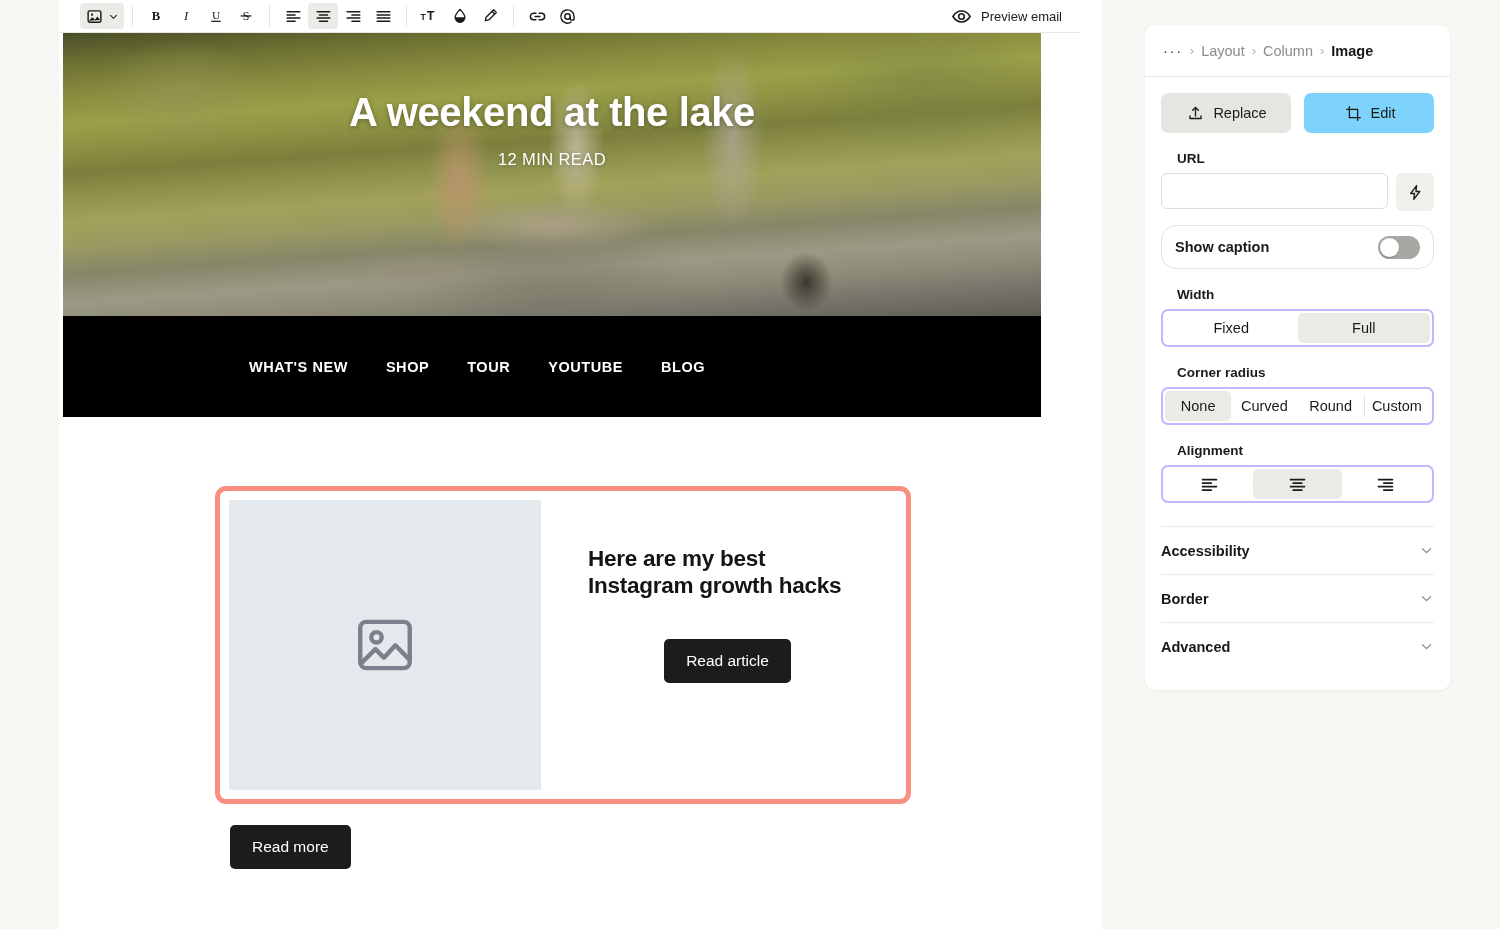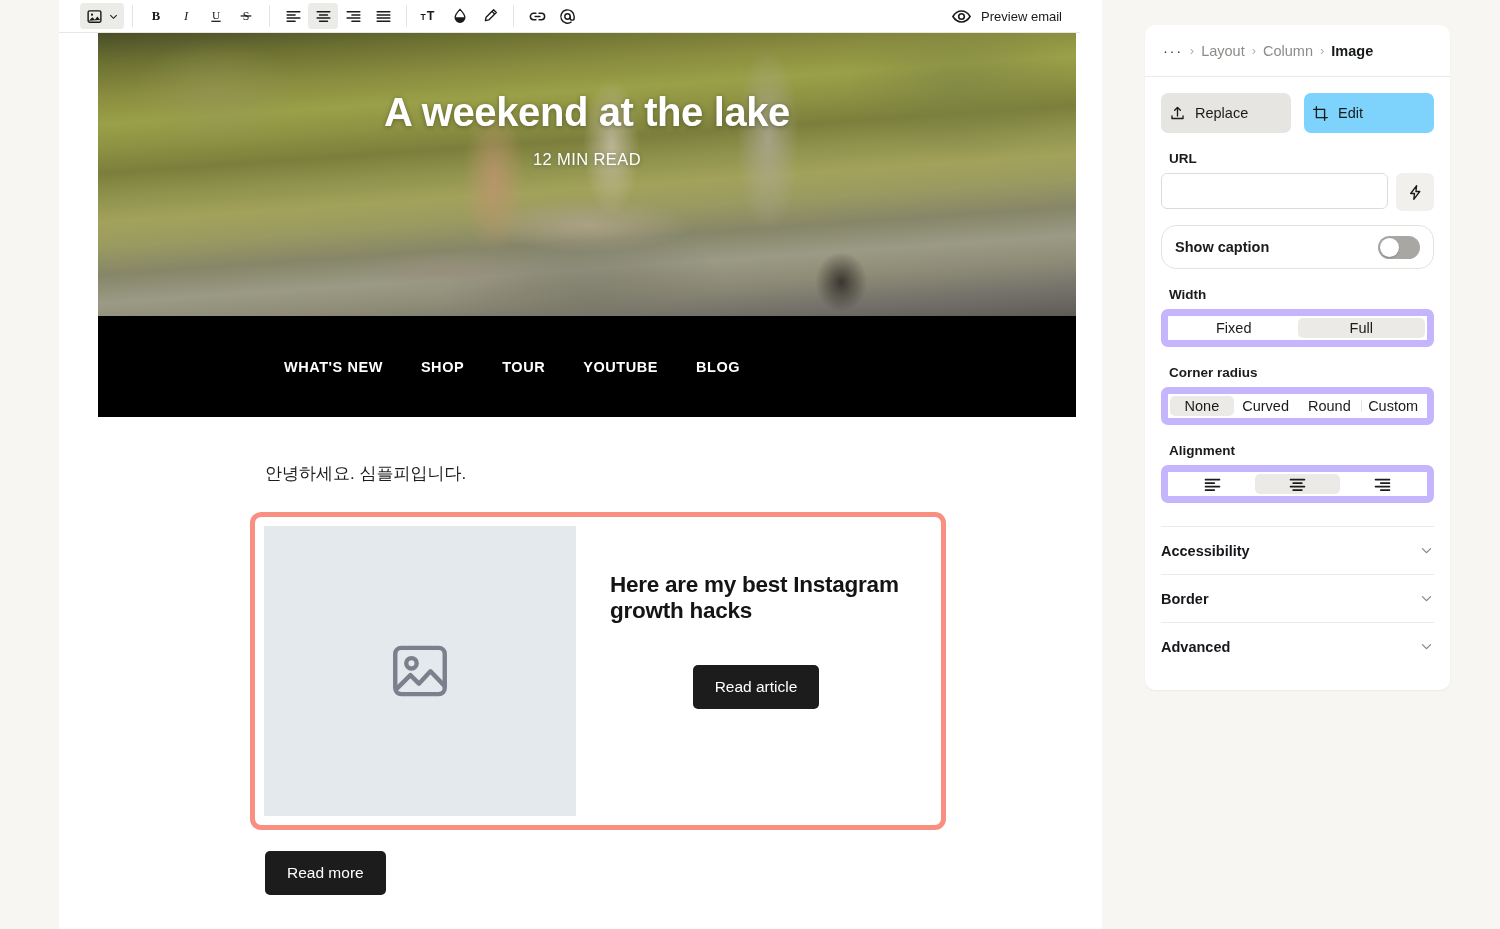--- a/index.html
+++ b/index.html
@@ -56,21 +56,21 @@
   .preview-btn {
     display: flex; align-items: center; gap: 9px;
     font-size: 13px; color: #1a1a1a; cursor: pointer;
     padding: 4px 6px; border-radius: 4px;
     white-space: nowrap;
   }
 
   
   .canvas {
     position: absolute;
-    left: 39px; top: 33px;
+    left: 4px; top: 33px;
     width: 978px;
     height: 896px;
     background: #ffffff;
     overflow: hidden;
   }
 
   
   .hero {
     position: relative;
     width: 978px; height: 283px;
@@ -153,21 +153,21 @@
 
   
   .feature-wrap {
     margin: 25px 0 0 152px;
     width: 696px;
     border: 5px solid #f98f80;
     border-radius: 11px;
     background: #ffffff;
     padding: 9px;
     display: flex;
-    gap: 3px;
+    gap: 16px;
   }
   .feature-img {
     width: 312px; height: 290px;
     background: #e4e9ed;
     flex: 0 0 312px;
     display: flex; align-items: center; justify-content: center;
   }
   .feature-text {
     flex: 1 1 auto;
     padding: 46px 22px 0 31px;
@@ -239,37 +239,37 @@
   .bc-item { color: #8d8b87; cursor: pointer; }
   .bc-item.current { color: #16181a; font-weight: 700; cursor: default; }
 
   .panel-body { padding: 16px 16px 20px 16px; }
 
   .btn-row { display: flex; gap: 13px; }
   .soft-btn {
     flex: 1 1 0;
     height: 40px;
     border-radius: 7px;
-    display: flex; align-items: center; justify-content: flex-start;
+    display: flex; align-items: center; justify-content: center;
     gap: 9px;
     font-size: 14.5px;
     color: #1b1b1b;
     cursor: pointer;
     border: none;
     font-family: "Liberation Sans", sans-serif;
     padding-left: 8px;
   }
   .soft-btn.strong { background: #e6e5e2; }
   .soft-btn.light { background: #7dd3fc; }
 
   .field-label {
     font-size: 13.5px;
     font-weight: 700;
     color: #1b1b1b;
-    margin: 18px 0 7px 8px;
+    margin: 18px 0 7px 16px;
   }
   .url-row { display: flex; gap: 8px; align-items: stretch; }
   .url-input {
     flex: 1 1 auto;
     height: 36px;
     border: 1px solid #dedcd8;
     border-radius: 6px;
     background: #ffffff;
     padding: 0 10px;
     font-size: 14px;
@@ -306,21 +306,21 @@
     position: absolute; top: 2px; left: 2px;
     width: 19px; height: 19px;
     background: #ffffff;
     border-radius: 50%;
     box-shadow: 0 1px 2px rgba(0,0,0,.2);
   }
 
   .seg {
     margin-top: 2px;
     height: 38px;
-    border: 7px solid #c4b5fd;
+    border: 2px solid #c4b5fd;
     border-radius: 7px;
     display: flex;
     padding: 2px;
     overflow: hidden;
   }
   .seg-item {
     flex: 1 1 0;
     display: flex; align-items: center; justify-content: center;
     font-size: 14.5px;
     color: #1b1b1b;
@@ -486,21 +486,20 @@
       <div class="navbar">
         <span class="nav-link">WHAT'S NEW</span>
         <span class="nav-link">SHOP</span>
         <span class="nav-link">TOUR</span>
         <span class="nav-link">YOUTUBE</span>
         <span class="nav-link">BLOG</span>
       </div>
 
       <div class="body-area">
 
-        <div class="greeting">안녕하세요. 심플피입니다.</div>
 
         <div class="feature-wrap">
           <div class="feature-img">
             <svg width="66" height="66" viewBox="0 0 24 24" fill="none" stroke="#7a818c" stroke-width="1.6" stroke-linejoin="round">
               <rect x="3" y="3.6" width="18" height="16.8" rx="2.2"></rect>
               <circle cx="8.9" cy="9.2" r="1.9"></circle>
               <path d="M3.4 18.6l5.1-5.1 3.1 3.1 4.2-4.5 5.2 5.4"></path>
             </svg>
           </div>
           <div class="feature-text">

